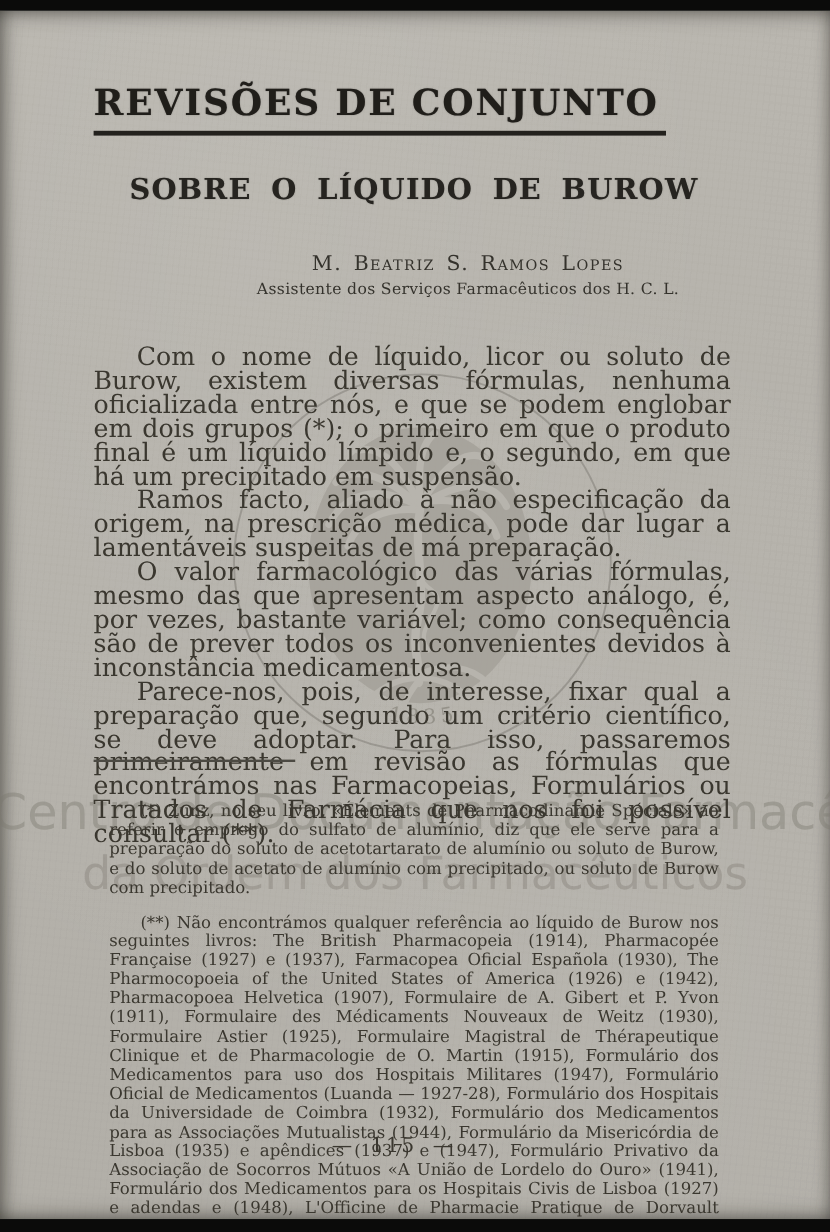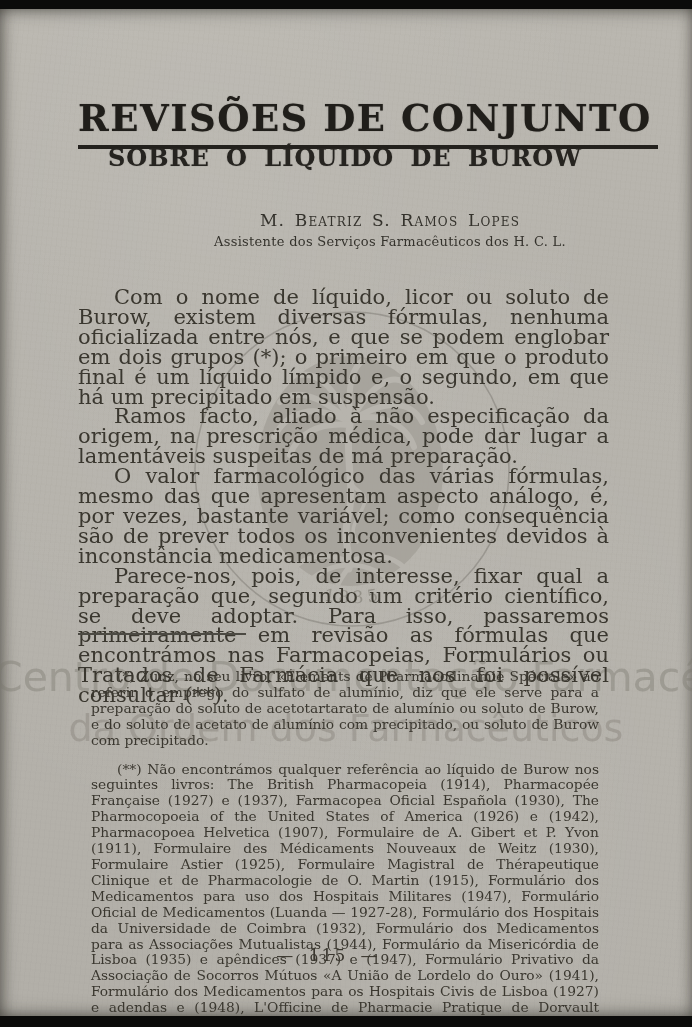--- a/index.html
+++ b/index.html
@@ -24,25 +24,24 @@
       inset 0 -10px 18px -10px rgba(45,43,38,0.6);
   }
   .grain{
     position:absolute;inset:0;pointer-events:none;opacity:.5;
     background-image:
       repeating-linear-gradient(7deg, rgba(140,137,130,0.05) 0 2px, rgba(0,0,0,0) 2px 7px),
       repeating-linear-gradient(96deg, rgba(95,93,87,0.05) 0 1px, rgba(0,0,0,0) 1px 5px);
   }
   .section-header{
     position:absolute;left:78px;top:60px;
-    font-size:37px;font-weight:bold;letter-spacing:1.5px;
+    font-size:30px;font-weight:bold;letter-spacing:1.5px;
     color:#201e1a;white-space:nowrap;
     border-bottom:4px solid #23211d;padding:0 6px 5px 0;
     text-shadow:0 0 1px rgba(32,30,26,0.5);
-    margin-top:27px;
   }
   .doc-title{
     position:absolute;left:78px;top:134px;width:534px;
     text-align:center;font-size:24px;font-weight:bold;
     letter-spacing:1px;word-spacing:7px;color:#262420;
     text-shadow:0 0 1px rgba(38,36,32,0.45);
   }
   .author-block{position:absolute;left:170px;top:201px;width:440px;text-align:center;}
   .author-name{
     font-variant:small-caps;font-size:17px;letter-spacing:1.2px;

